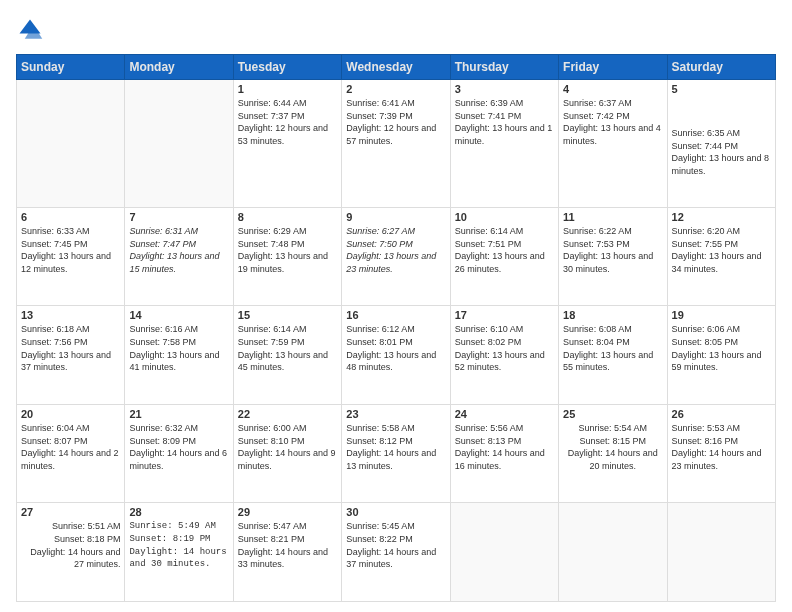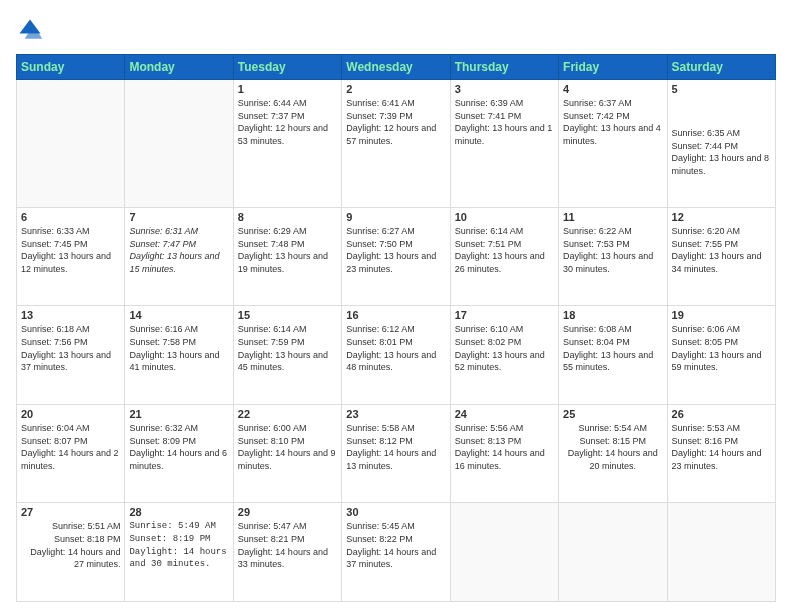--- a/index.html
+++ b/index.html
@@ -53,21 +53,21 @@
     }
     .calendar {
       flex: 1;
       border: 1px solid #ccc;
       border-collapse: collapse;
       width: 100%;
       table-layout: fixed;
     }
     .calendar th {
       background: #1565c0;
-      color: #86efac;
+      color: #e5e5e5;
       font-size: 12px;
       font-weight: bold;
       padding: 5px 4px;
       text-align: left;
       border: 1px solid #1055a0;
     }
     .calendar td {
       vertical-align: top;
       border: 1px solid #ddd;
       padding: 3px 4px;
@@ -176,21 +176,21 @@
 Daylight: 13 hours and 15 minutes.</div>
           </td>
           <td>
             <span class="day-number">8</span>
             <div class="day-info" style="white-space: pre-line;">Sunrise: 6:29 AM
 Sunset: 7:48 PM
 Daylight: 13 hours and 19 minutes.</div>
           </td>
           <td>
             <span class="day-number">9</span>
-            <div class="day-info" style="white-space: pre-line;">Sunrise: 6:27 AM
+            <div class="day-info" style="white-space: pre-line; font-style: italic;">Sunrise: 6:27 AM
 Sunset: 7:50 PM
 Daylight: 13 hours and 23 minutes.</div>
           </td>
           <td>
             <span class="day-number">10</span>
             <div class="day-info" style="white-space: pre-line;">Sunrise: 6:14 AM
 Sunset: 7:51 PM
 Daylight: 13 hours and 26 minutes.</div>
           </td>
           <td>

